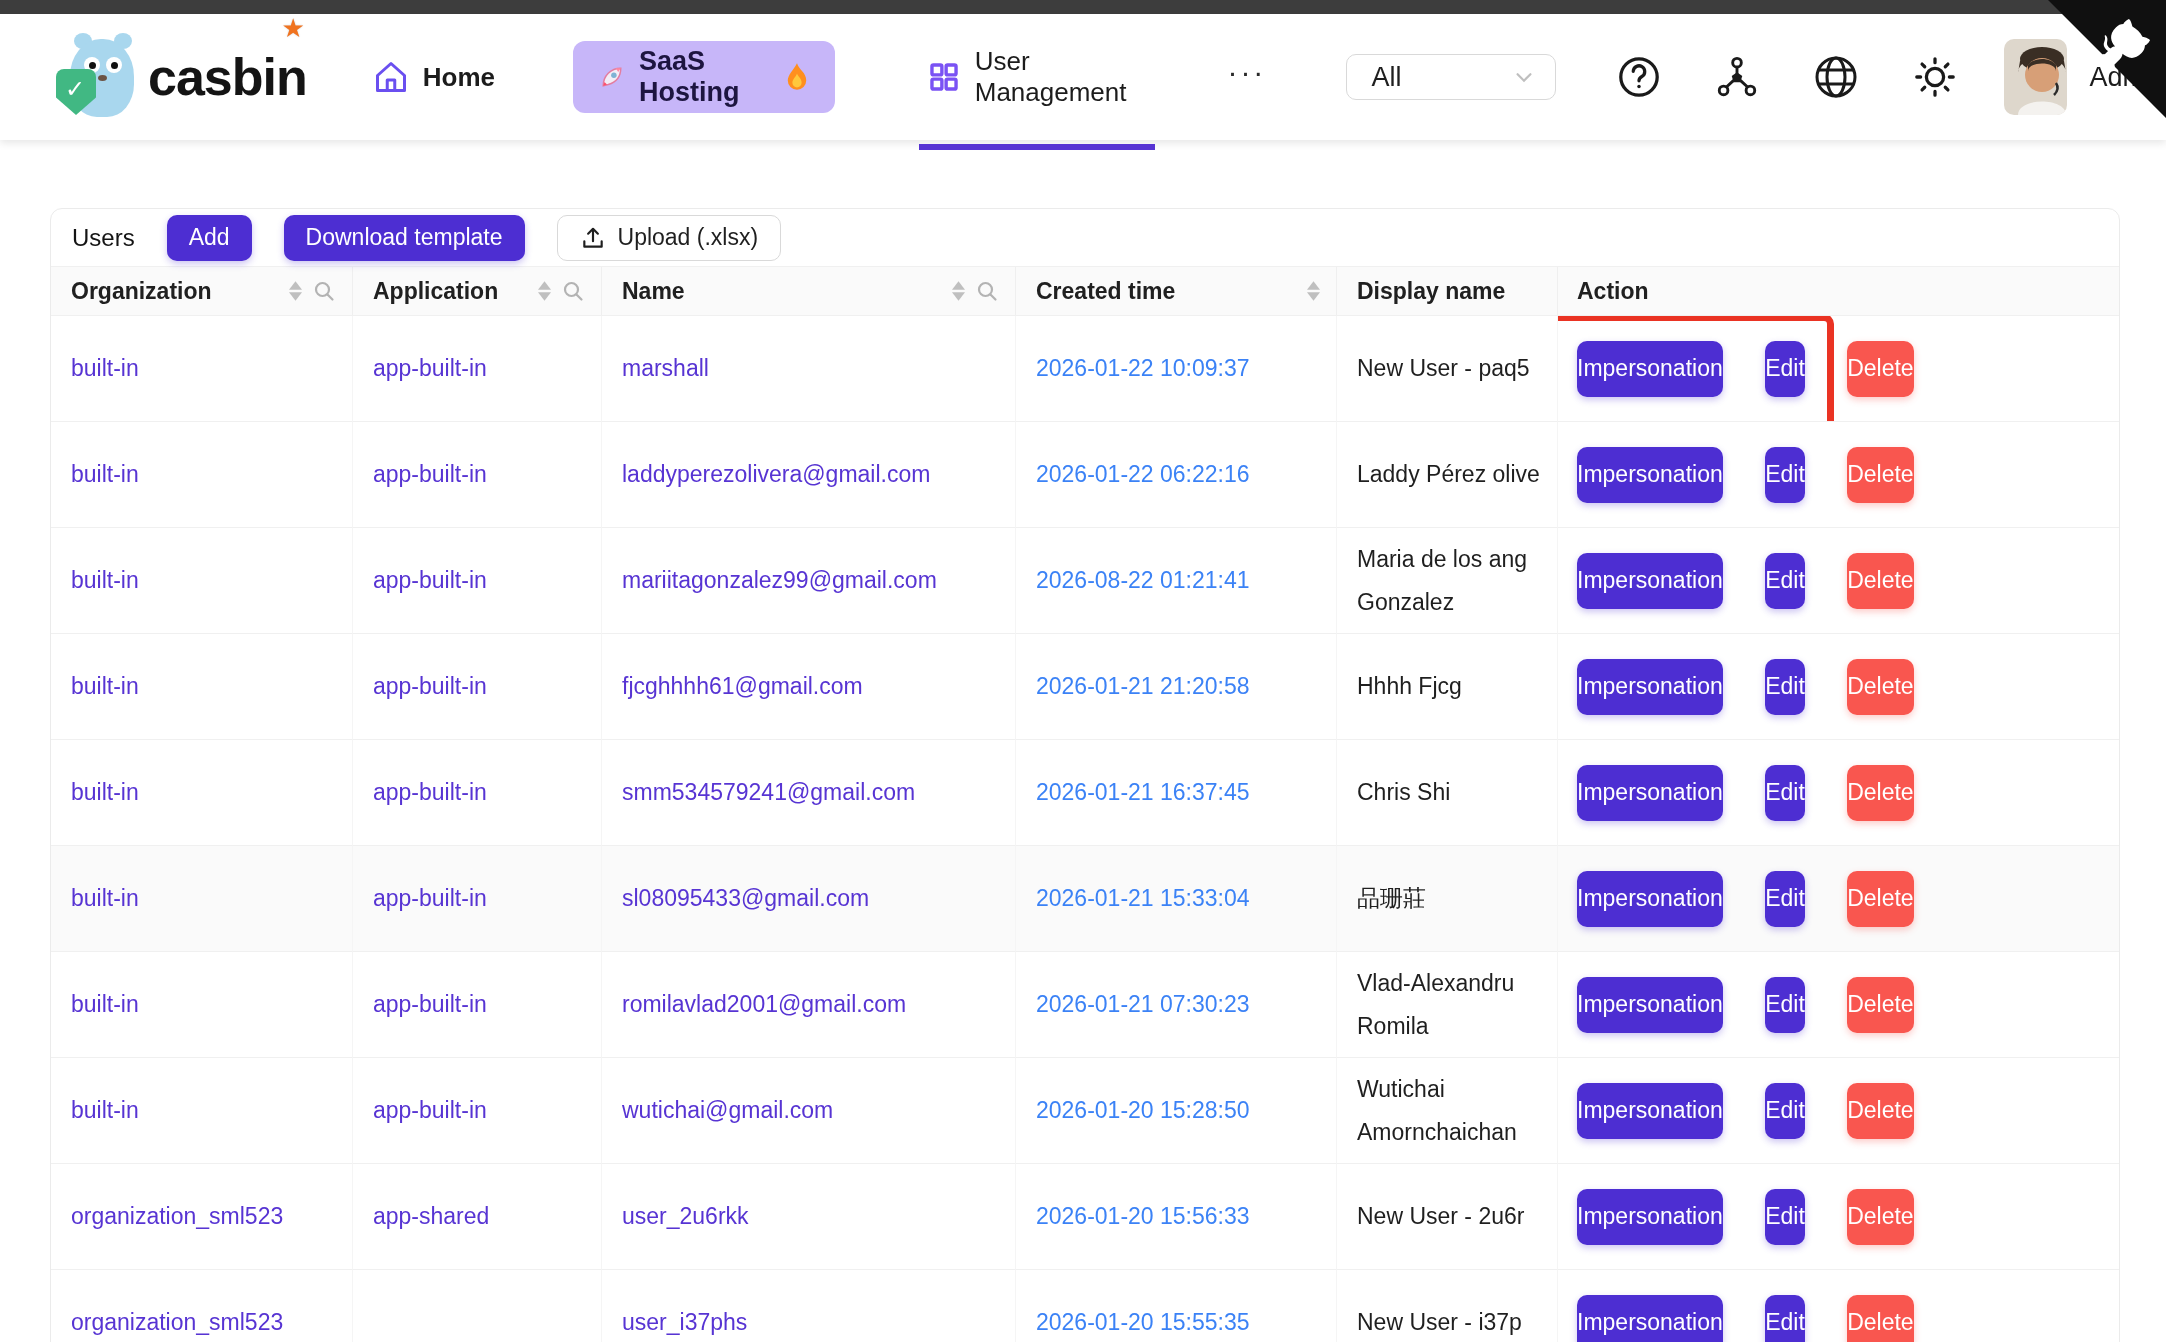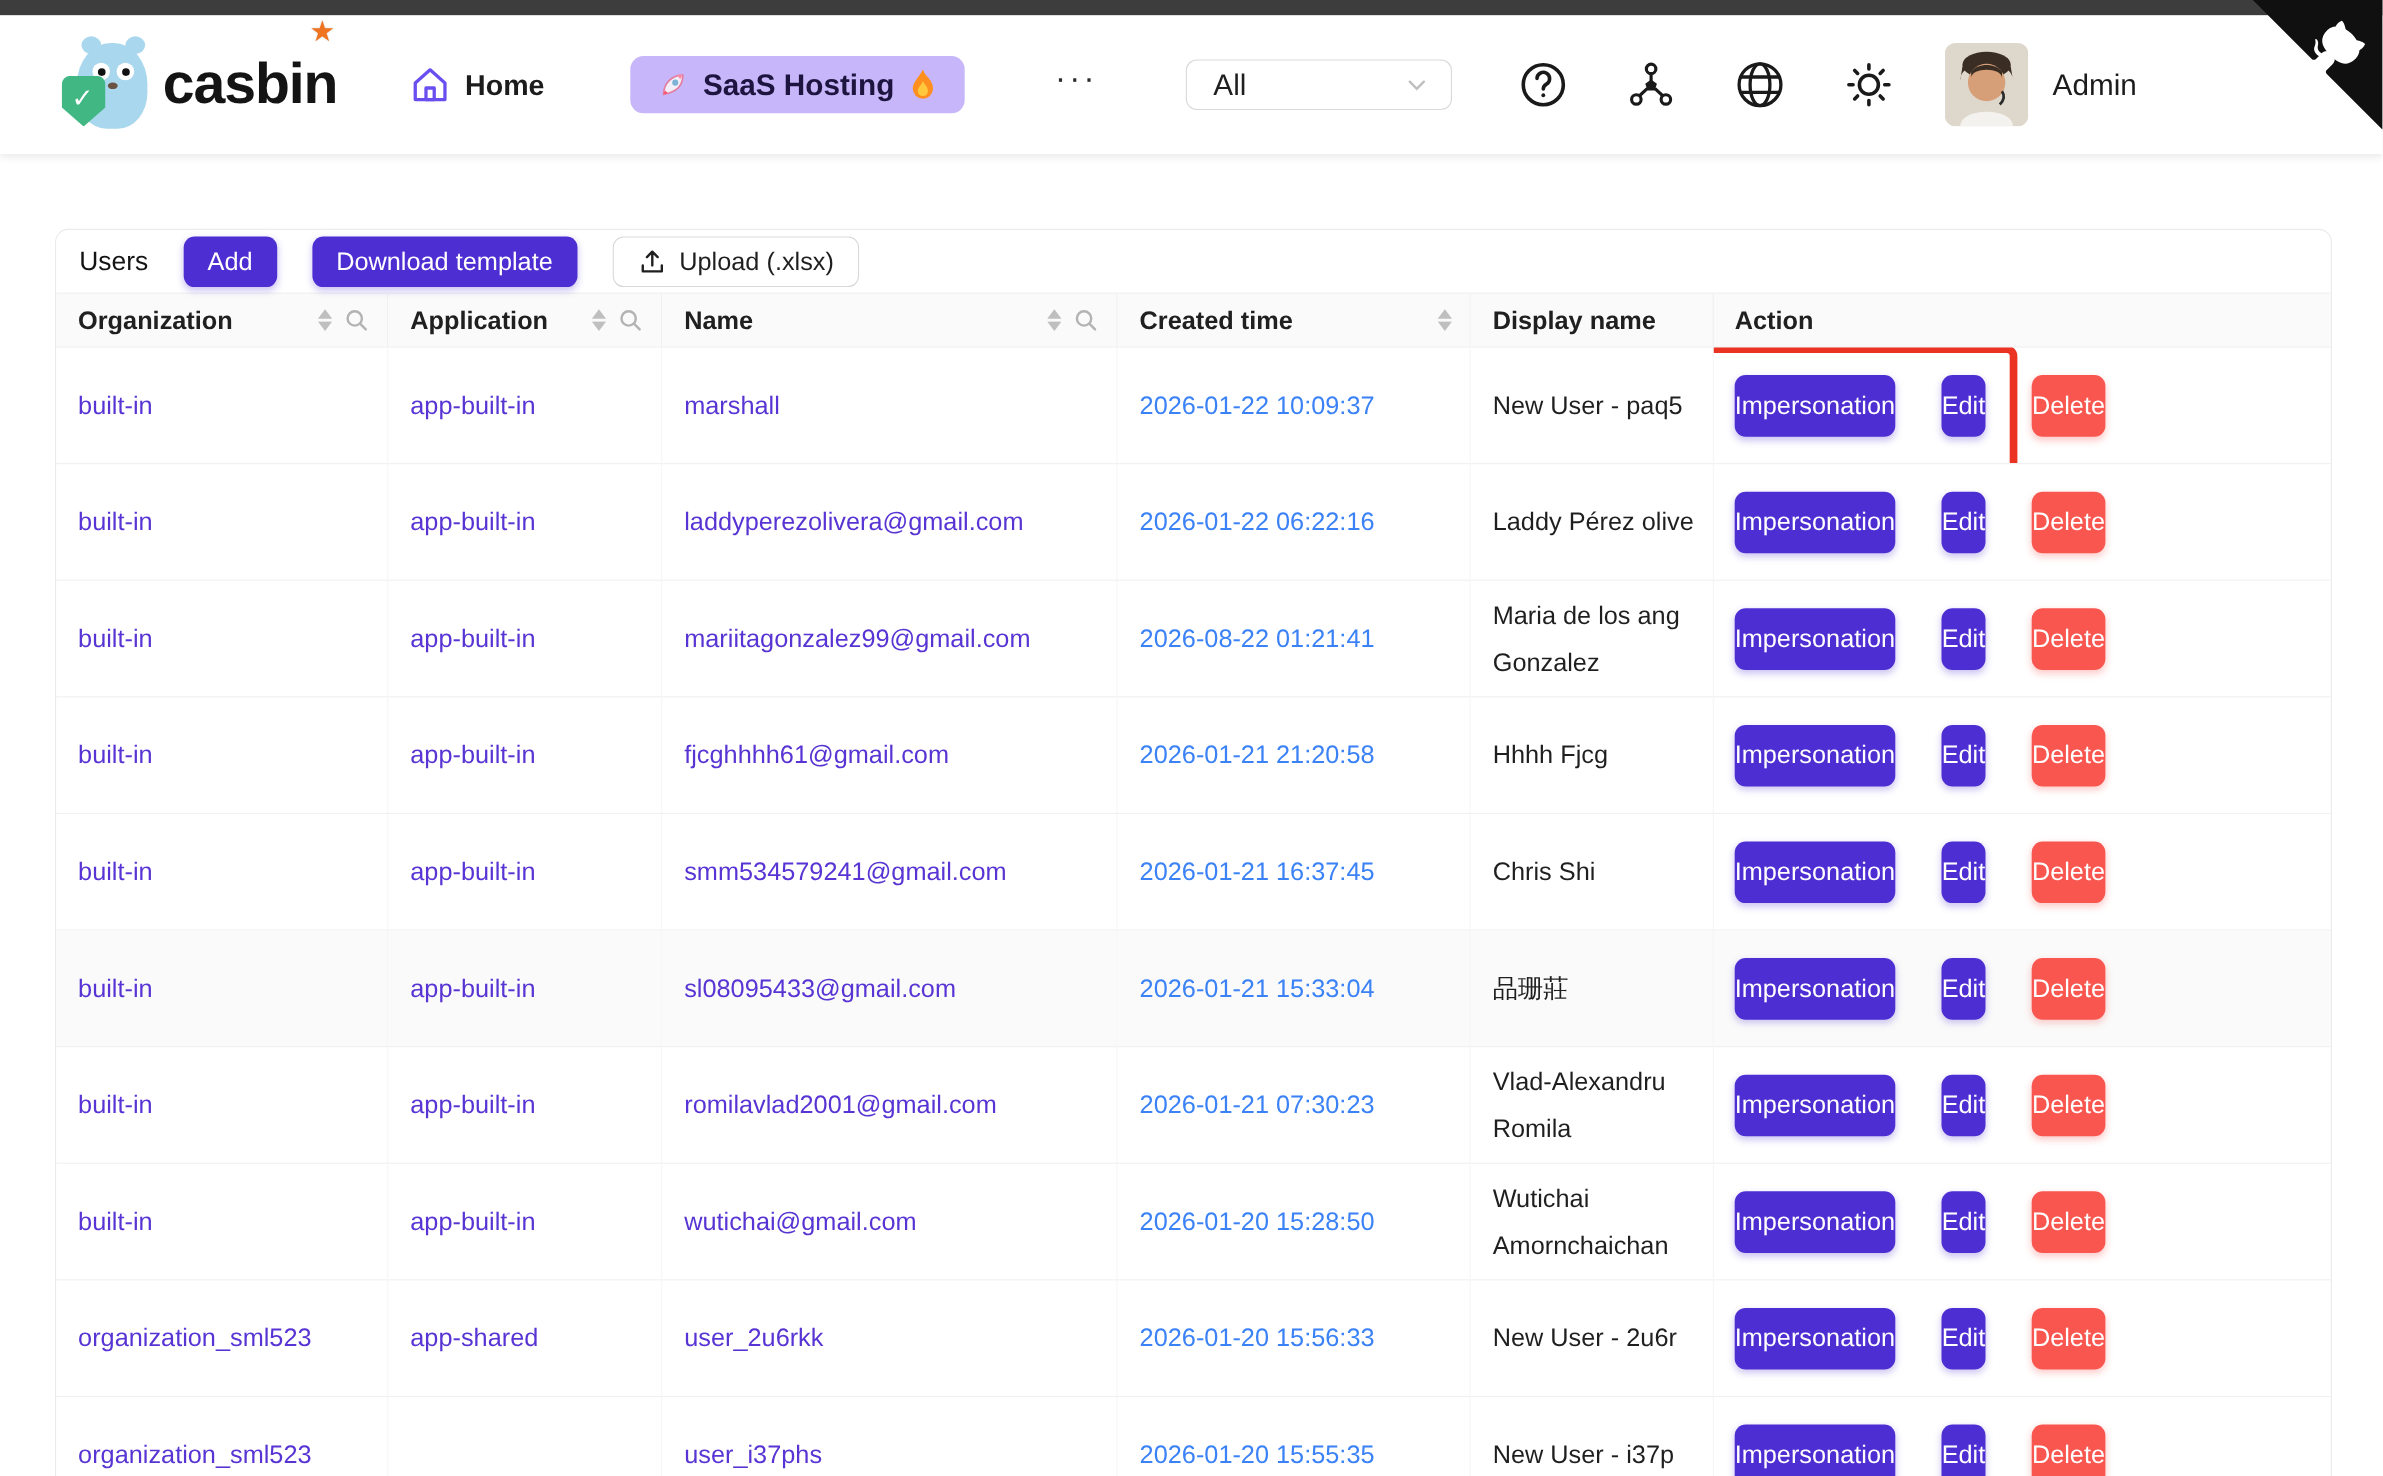--- a/index.html
+++ b/index.html
@@ -24,21 +24,21 @@
   .gopher .pup.l{ left:33px; } .gopher .pup.r{ left:55px; }
   .gopher .nose { position:absolute; top:46px; left:42px; width:9px; height:6px; background:#6b5344; border-radius:50%; }
   .gopher .shield { position:absolute; left:0; top:40px; width:40px; height:46px; background:#41b883;
     border-radius:8px 8px 18px 18px; clip-path:polygon(0 0,100% 0,100% 62%,50% 100%,0 62%); }
   .gopher .check { position:absolute; left:9px; top:46px; color:#fff; font-size:24px; font-weight:bold; }
   .brand-text { font-size:52px; font-weight:600; letter-spacing:-1px; color:#141414; }
   .brand-star { position:absolute; right:2px; top:-16px; font-size:26px; color:#f0731f; text-shadow:0 0 2px #cfcfcf; }
 
   .nav-item { display:flex; align-items:center; gap:14px; font-size:26px; color:#1c1c1c; cursor:pointer; }
   .nav-home { margin-left:66px;font-weight:bold; }
-  .nav-pill { margin-left:78px; background:#c7b6f9; border-radius:12px; height:52px; padding:0 24px;
+  .nav-pill { margin-left:78px; background:#c7b6f9; border-radius:12px; height:72px; padding:0 24px;
     display:flex; align-items:center; gap:12px; font-size:27px; font-weight:bold; color:#1d1540; }
   .nav-tab { margin-left:92px; position:relative; }
   .nav-tab::after { content:""; position:absolute; left:-8px; right:-10px; bottom:-42px; height:6px; background:#5734d3; }
   .nav-more { margin-left:82px; font-size:30px; letter-spacing:3px; color:#2a2a2a; padding-bottom:10px; }
   .nav-select { margin-left:80px; width:242px; height:46px; border:1.5px solid #d9d9d9; border-radius:10px;
     display:flex; align-items:center; justify-content:space-between; padding:0 20px 0 24px; font-size:27px; cursor:pointer; }
   .icon-btn { margin-left:52px; display:flex; align-items:center; cursor:pointer; }
   .icon-btn.first { margin-left:60px; }
   .avatar { margin-left:46px; width:76px; height:76px; border-radius:10px; overflow:hidden; cursor:pointer; }
   .admin-label { margin-left:22px; font-size:27px; color:#1c1c1c; cursor:pointer; }
@@ -127,20 +127,31 @@
     </span>
     <span>SaaS Hosting</span>
     <span>
       <svg width="28" height="30" viewBox="0 0 24 26">
         <path d="M12 1 C14 7 20 9 20 16 A8 8 0 1 1 4 16 C4 11 9 7 12 1 Z" fill="#ff8f1f"></path>
         <path d="M12 10 C13 13 16 14 16 18 A4 4 0 1 1 8 18 C8 15 11 13 12 10 Z" fill="#ffc83d"></path>
       </svg>
     </span>
   </div>
 
+  <div class="nav-item nav-tab">
+    <span>
+      <svg width="34" height="34" viewBox="0 0 24 24" fill="none" stroke="#7a52f4" stroke-width="2.4">
+        <rect x="3.5" y="3.5" width="7" height="7" rx="1"></rect>
+          <rect x="13.5" y="3.5" width="7" height="7" rx="1"></rect>
+        <rect x="3.5" y="13.5" width="7" height="7" rx="1"></rect>
+          <rect x="13.5" y="13.5" width="7" height="7" rx="1"></rect>
+      </svg>
+    </span>
+    <span>User Management</span>
+  </div>
 
   <div class="nav-more">···</div>
 
   <div class="nav-select">
     <span>All</span>
     <span>
       <svg width="22" height="22" viewBox="0 0 24 24" fill="none" stroke="#bfbfbf" stroke-width="2.4" stroke-linecap="round">
         <path d="M5 9 L12 16 L19 9"></path>
       </svg>
     </span>

